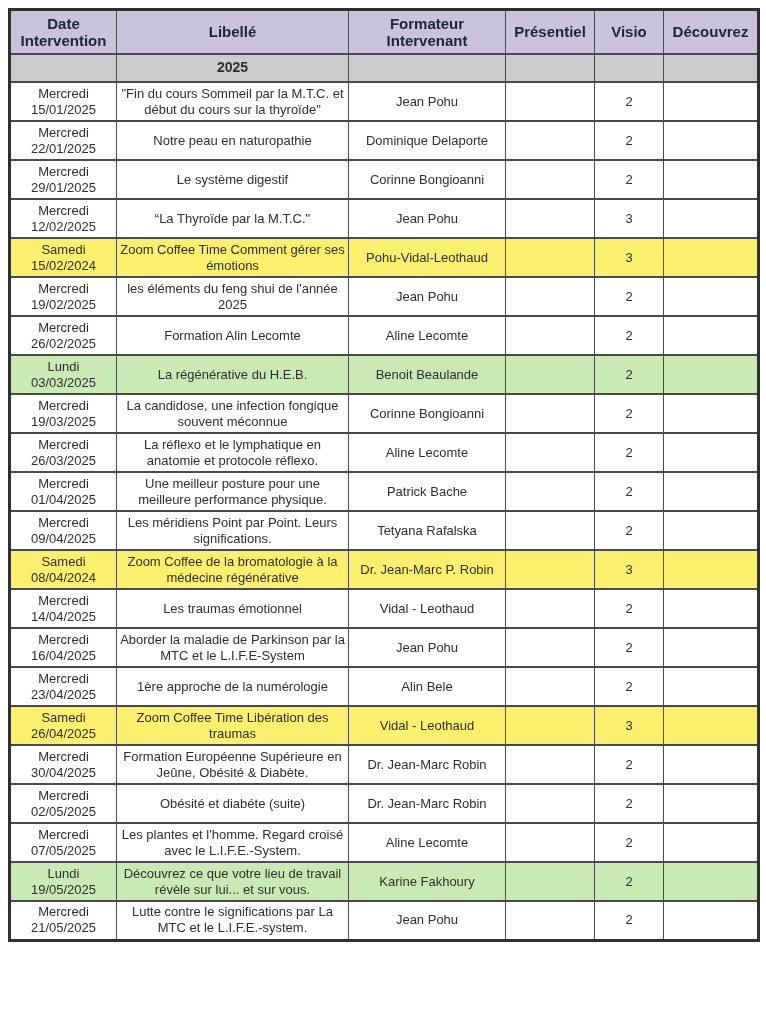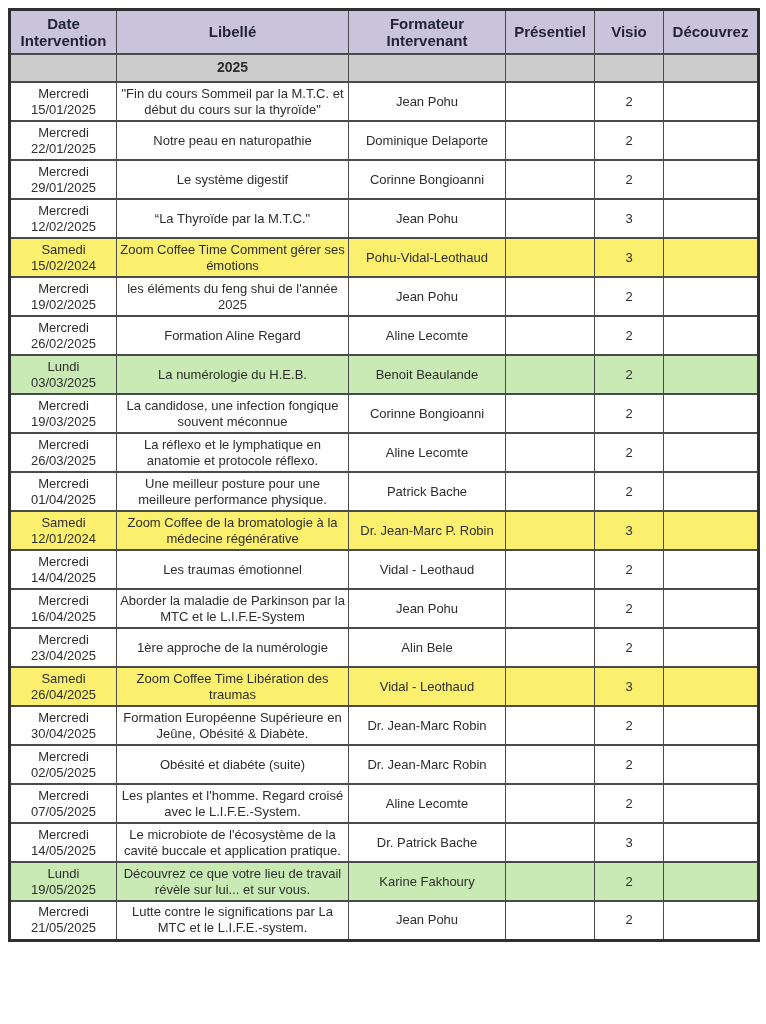--- a/index.html
+++ b/index.html
@@ -135,29 +135,29 @@
         <tr class="data-row">
     <td>Mercredi 19/02/2025</td>
     <td>les éléments du feng shui de l'année 2025</td>
     <td>Jean Pohu</td>
     <td></td>
     <td>2</td>
     <td></td>
   </tr>
         <tr class="data-row">
     <td>Mercredi 26/02/2025</td>
-    <td>Formation Aline Regard</td>
+    <td>Formation Alin Lecomte</td>
     <td>Aline Lecomte</td>
     <td></td>
     <td>2</td>
     <td></td>
   </tr>
         <tr class="data-row hl-green">
     <td>Lundi 03/03/2025</td>
-    <td>La numérologie du H.E.B.</td>
+    <td>La régénérative du H.E.B.</td>
     <td>Benoit Beaulande</td>
     <td></td>
     <td>2</td>
     <td></td>
   </tr>
         <tr class="data-row">
     <td>Mercredi 19/03/2025</td>
     <td>La candidose, une infection fongique souvent méconnue</td>
     <td>Corinne Bongioanni</td>
     <td></td>
@@ -173,22 +173,30 @@
     <td></td>
   </tr>
         <tr class="data-row">
     <td>Mercredi 01/04/2025</td>
     <td>Une meilleur posture pour une meilleure performance physique.</td>
     <td>Patrick Bache</td>
     <td></td>
     <td>2</td>
     <td></td>
   </tr>
+        <tr class="data-row">
+    <td>Mercredi 09/04/2025</td>
+    <td>Les méridiens Point par Point. Leurs significations.</td>
+    <td>Tetyana Rafalska</td>
+    <td></td>
+    <td>2</td>
+    <td></td>
+  </tr>
         <tr class="data-row hl-yellow">
-    <td>Samedi 12/01/2024</td>
+    <td>Samedi 08/04/2024</td>
     <td>Zoom Coffee de la bromatologie à la médecine régénérative</td>
     <td>Dr. Jean-Marc P. Robin</td>
     <td></td>
     <td>3</td>
     <td></td>
   </tr>
         <tr class="data-row">
     <td>Mercredi 14/04/2025</td>
     <td>Les traumas émotionnel</td>
     <td>Vidal - Leothaud</td>
@@ -235,28 +243,20 @@
     <td></td>
     <td>2</td>
     <td></td>
   </tr>
         <tr class="data-row">
     <td>Mercredi 07/05/2025</td>
     <td>Les plantes et l'homme. Regard croisé avec le L.I.F.E.-System.</td>
     <td>Aline Lecomte</td>
     <td></td>
     <td>2</td>
-    <td></td>
-  </tr>
-        <tr class="data-row">
-    <td>Mercredi 14/05/2025</td>
-    <td>Le microbiote de l'écosystème de la cavité buccale et application pratique.</td>
-    <td>Dr. Patrick Bache</td>
-    <td></td>
-    <td>3</td>
     <td></td>
   </tr>
         <tr class="data-row hl-green">
     <td>Lundi 19/05/2025</td>
     <td>Découvrez ce que votre lieu de travail révèle sur lui... et sur vous.</td>
     <td>Karine Fakhoury</td>
     <td></td>
     <td>2</td>
     <td></td>
   </tr>

